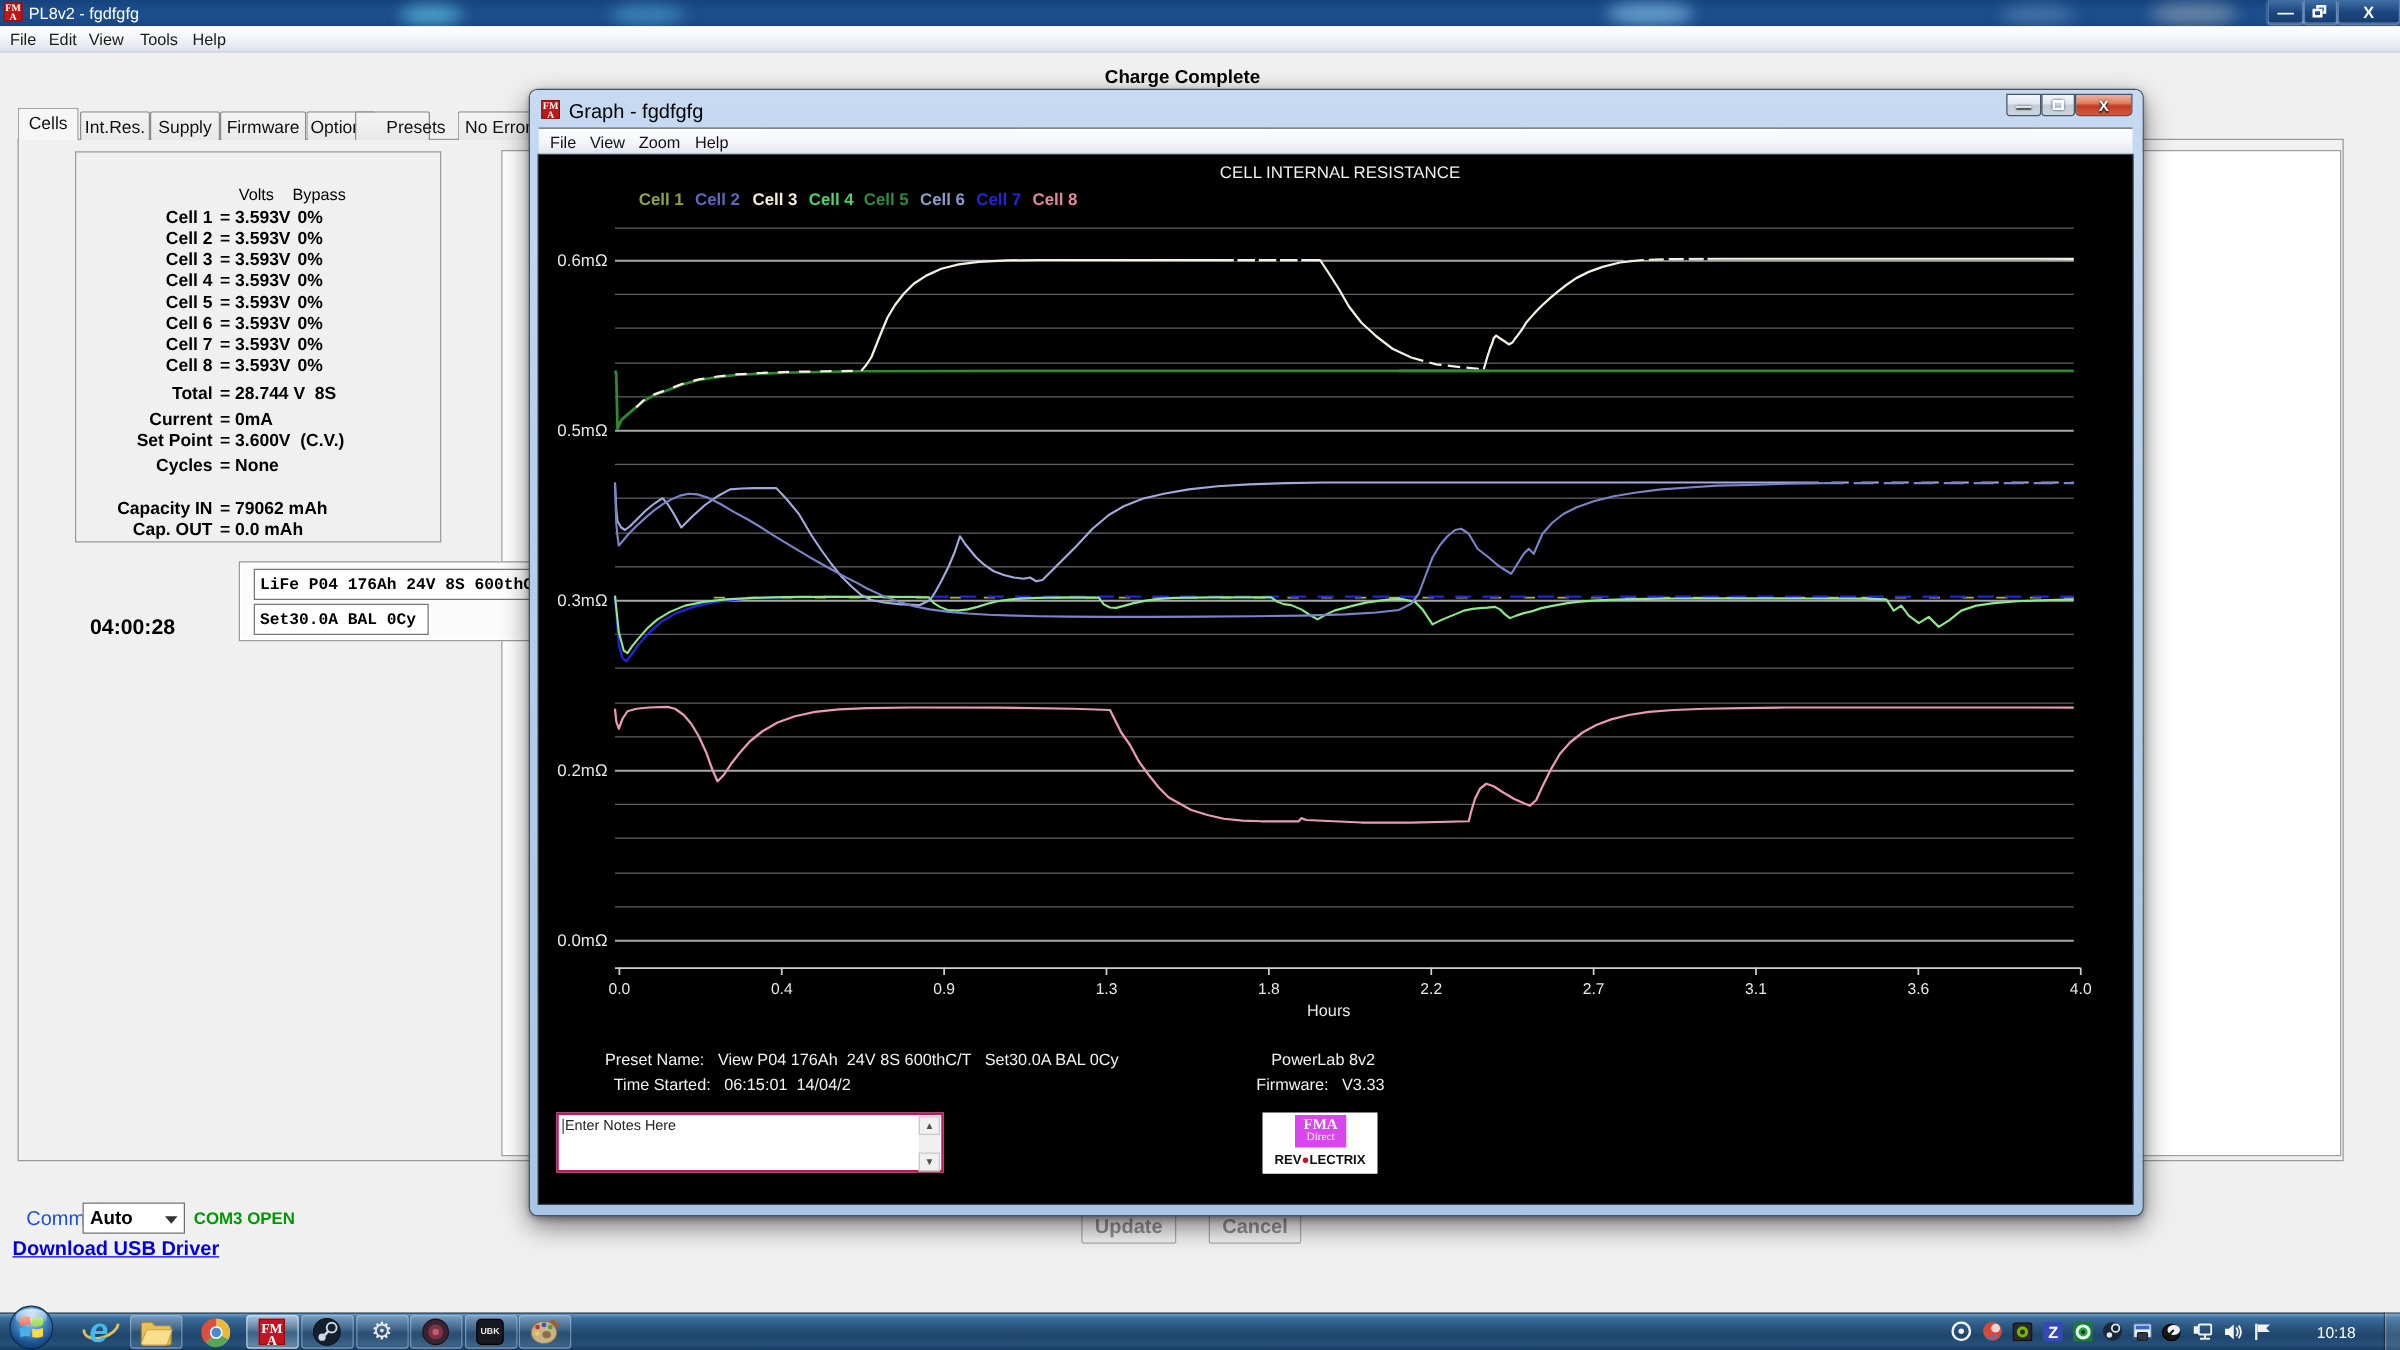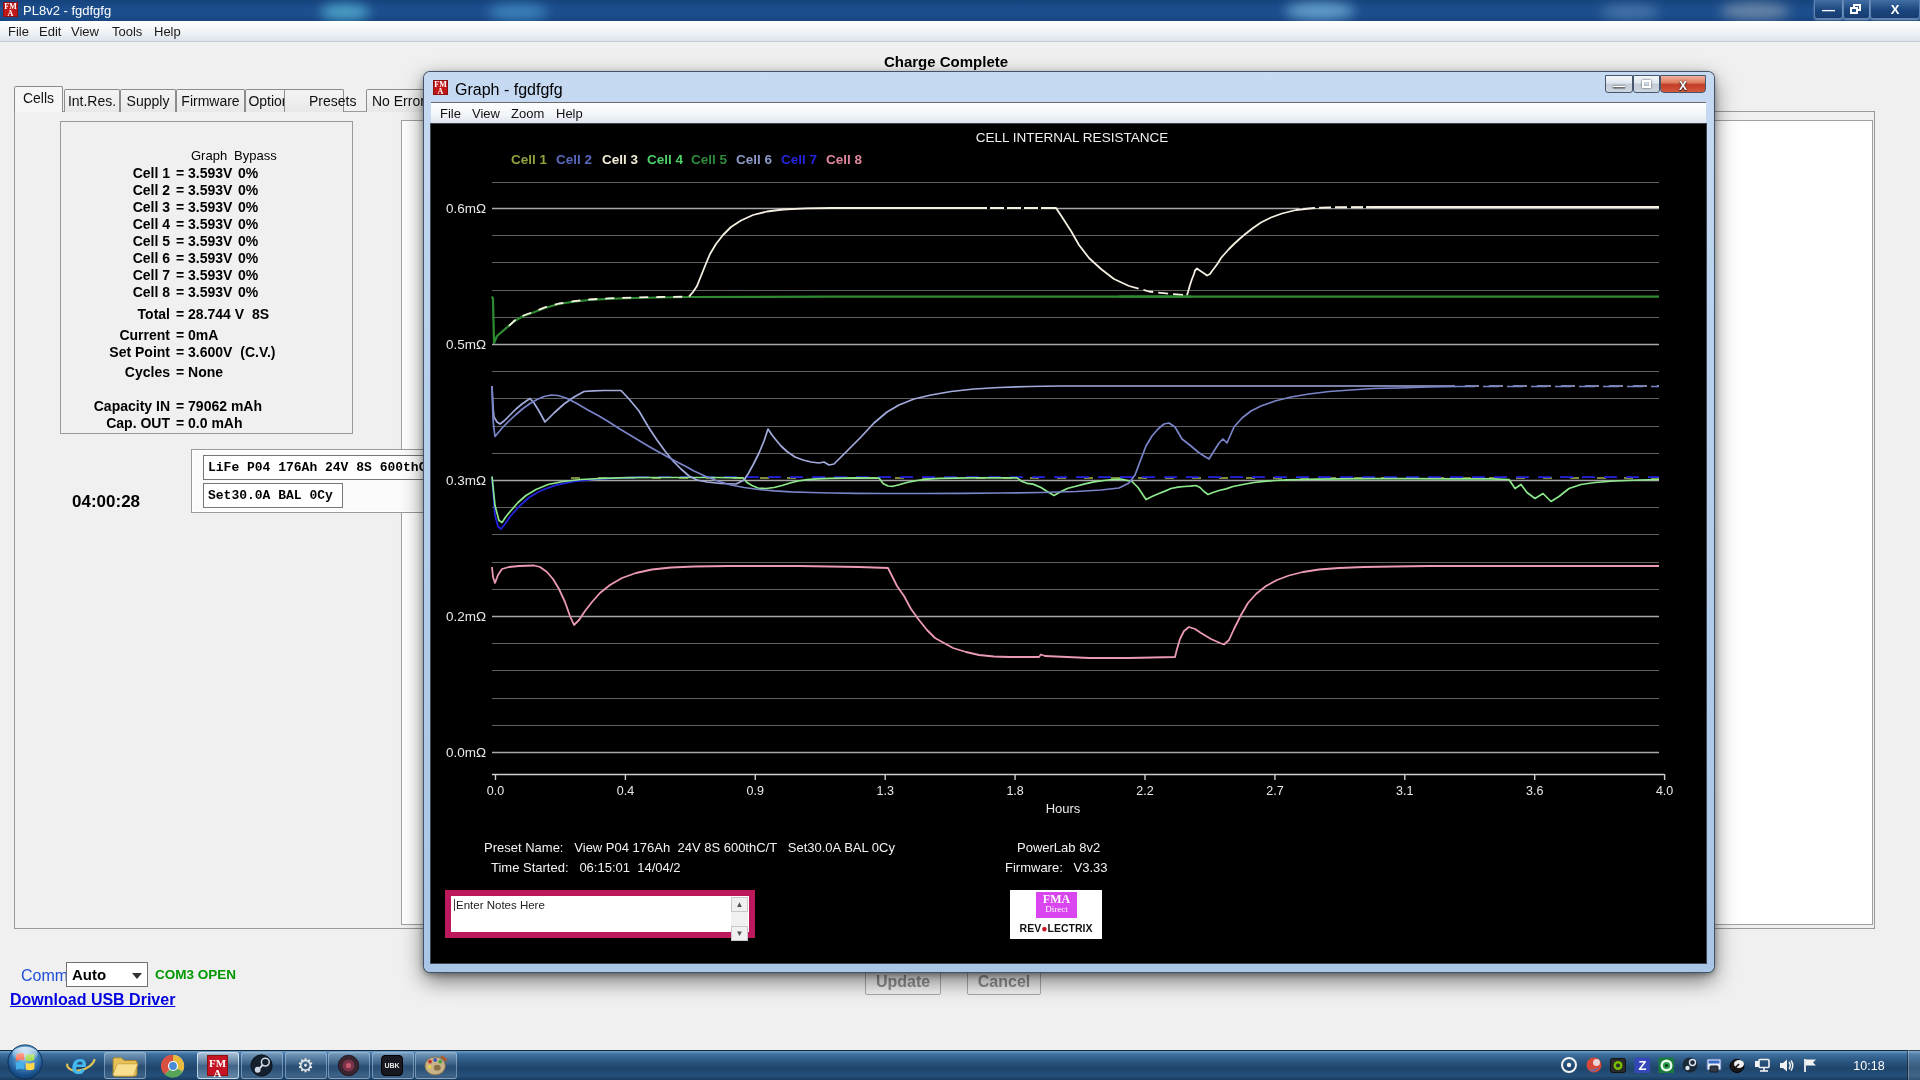--- a/index.html
+++ b/index.html
@@ -75,21 +75,21 @@
 #gclose { background:linear-gradient(180deg,#f0b0a0 0%,#e08060 40%,#c23c28 55%,#d4593c 100%); }
 #gmenu { position:absolute; left:7px; top:30px; width:1275px; height:22px;
   background:linear-gradient(180deg,#fefefe 0%,#f2f5f9 55%,#dde4ed 100%);
   border-top:1px solid #6a6a6a; font-size:13px; color:#111; }
 #gmenu span { position:absolute; top:3px; }
 #gclient { position:absolute; left:7px; top:52px; width:1275px; height:839px; background:#000; box-shadow:0 0 0 1px #3f4650; }
 #gclient svg { position:absolute; left:0; top:0; }
 
 
 .ginfo { position:absolute; color:#f2f2f2; font-size:13px; white-space:pre; }
-#notes { position:absolute; left:14px; top:766px; width:310px; height:48px; background:#fff; border:6px solid #be185d; }
+#notes { position:absolute; left:14px; top:766px; width:310px; height:48px; background:#fff; border:2px solid #be185d; }
 #notes .nt { position:absolute; left:3px; top:3px; font-size:11.5px; color:#222; border-left:1px solid #444; padding-left:1px;}
 #nscroll { position:absolute; right:1px; top:1px; width:17px; height:44px; background:#f0f0f0; }
 .narr { position:absolute; left:0px; width:17px; height:15px; background:#f0f0f0; border:1px solid #c8c8c8;
   font-size:8px; color:#505050; text-align:center; line-height:14px;}
 #logo { position:absolute; left:579px; top:766px; width:92px; height:49px; background:#fff; }
 #logored { position:absolute; left:26px; top:2px; width:41px; height:26px; background:#d946ef;
   color:#fff; text-align:center; font-family:"Liberation Serif",serif; }
 #logotext { position:absolute; left:1px; top:32px; width:90px; text-align:center;
   font-size:10.5px; font-weight:bold; color:#111; letter-spacing:0px; }
 
@@ -138,21 +138,21 @@
 
 <div class="abs tab" id="tabcells" style="left:14px;width:49px;">Cells</div>
 <div class="abs tab" style="left:64px;width:56px;">Int.Res.</div>
 <div class="abs tab" style="left:120px;width:56px;">Supply</div>
 <div class="abs tab" style="left:176px;width:69px;">Firmware</div>
 <div class="abs tab" style="left:245px;width:55px;">Options</div>
 <div class="abs tab" style="left:284px;width:60px;padding-left:24px;">Presets</div>
 <div class="abs tab" style="left:366px;width:85px;text-align:left;padding-left:5px;">No Error</div>
 
 <div class="abs" id="cellbox">
-  <div class="cl" style="left:0;top:26px;width:293px;font-weight:normal;font-size:13px;"><span style="position:absolute;left:130px;">Graph</span><span style="position:absolute;left:173px;">Bypass</span></div>
+  <div class="cl" style="left:0;top:26px;width:293px;font-weight:normal;font-size:13px;"><span style="position:absolute;left:130px;">Volts</span><span style="position:absolute;left:173px;">Bypass</span></div>
   <div class="cl" style="right:182px;top:43px;">Cell 1</div>
       <div class="cl" style="left:115px;top:43px;">= 3.593V</div>
       <div class="cl" style="left:177px;top:43px;">0%</div>
   <div class="cl" style="right:182px;top:60px;">Cell 2</div>
       <div class="cl" style="left:115px;top:60px;">= 3.593V</div>
       <div class="cl" style="left:177px;top:60px;">0%</div>
   <div class="cl" style="right:182px;top:77px;">Cell 3</div>
       <div class="cl" style="left:115px;top:77px;">= 3.593V</div>
       <div class="cl" style="left:177px;top:77px;">0%</div>
   <div class="cl" style="right:182px;top:94px;">Cell 4</div>

